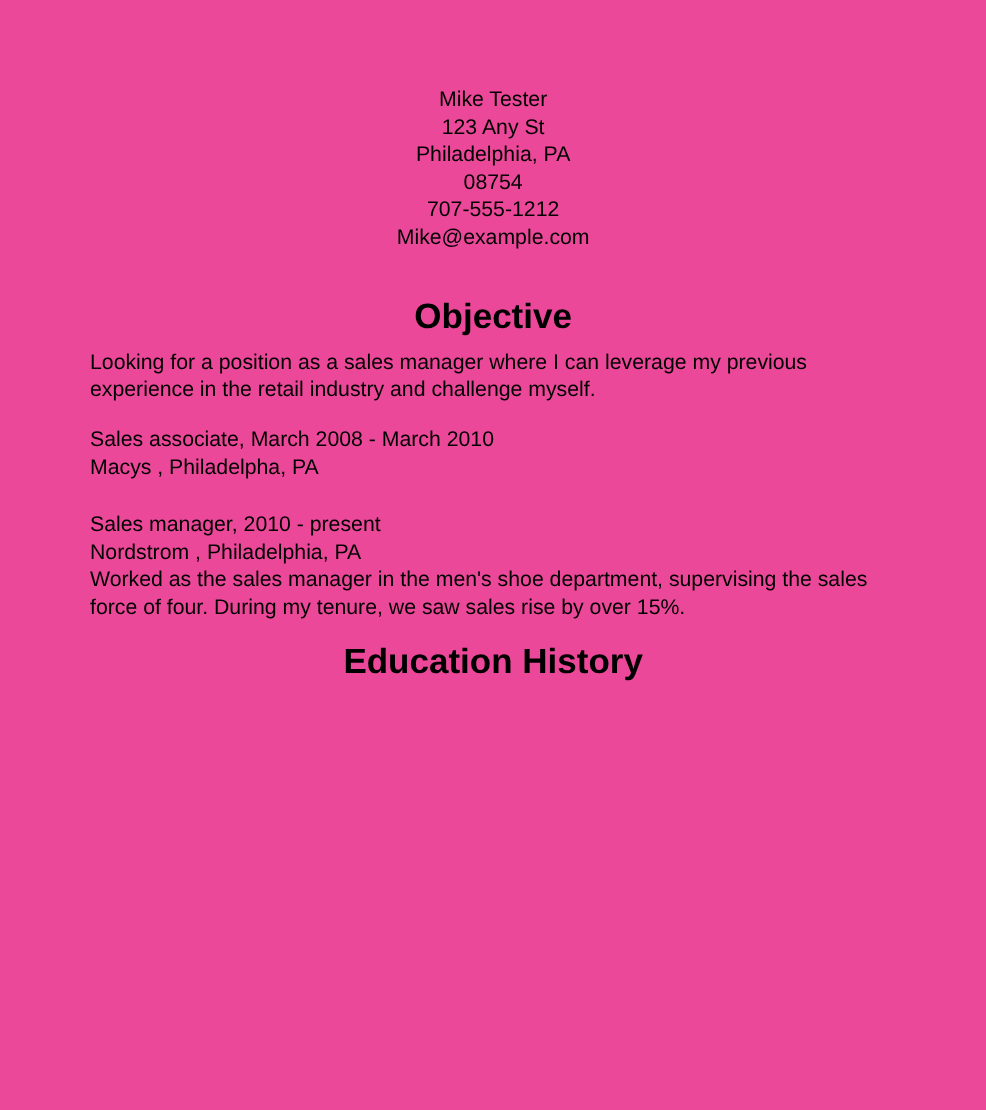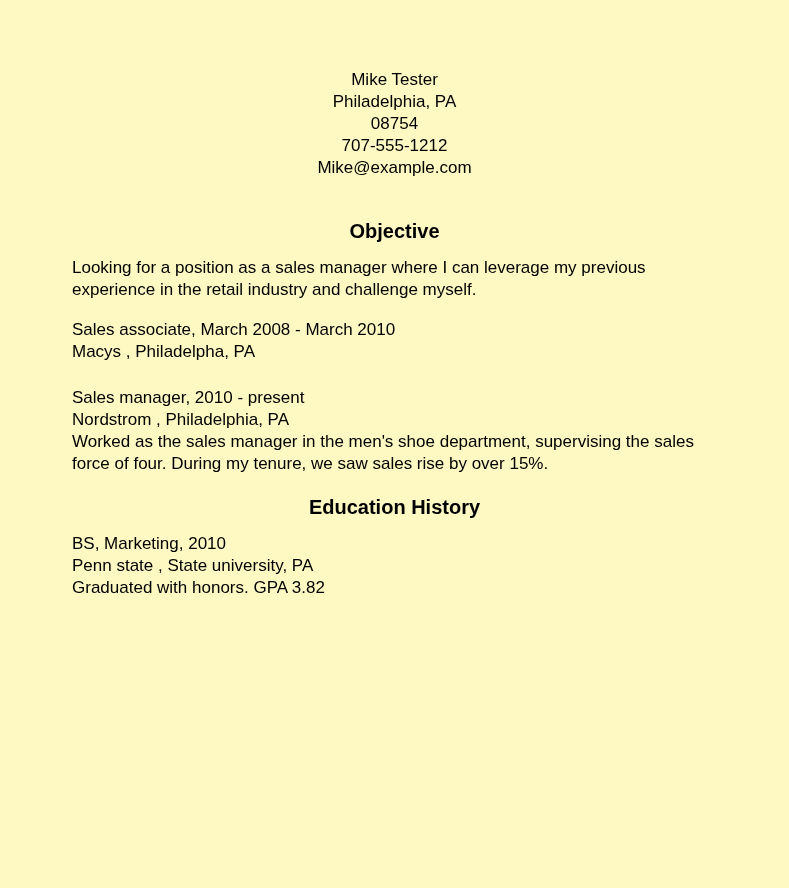--- a/index.html
+++ b/index.html
@@ -1,56 +1,57 @@
 <!DOCTYPE html>
 <html><head>
 <meta charset="utf-8">
 <style>
   * { margin: 0; padding: 0; box-sizing: border-box; }
   html, body { background: #ffffff; }
   .page {
     position: relative;
     width: 789px;
     height: 888px;
-    background: #fef9c3;
+    background: #ec4899;
     color: #000000;
     font-family: "Liberation Sans", "DejaVu Sans", sans-serif;
     font-size: 17px;
     line-height: 22px;
     overflow: hidden;
   }
   .content {
     padding: 69px 72px 0 72px;
   }
   .contact-header {
     text-align: center;
     margin-bottom: 38px;
   }
   .contact-header div { line-height: 22px; }
   h2.section-heading {
-    font-size: 20px;
+    font-size: 28px;
     line-height: 28px;
     font-weight: bold;
     text-align: center;
     margin: 0 0 12px 0;
   }
   p.body-text {
     margin: 10px 0 18px 0;
   }
   p.job-block { margin: 0 0 24px 0; }
   p.job-block.last { margin-bottom: 18px; }
 </style>
 </head>
 <body>
 
 <div class="page">
   <div class="content">
 
     <div class="contact-header">
       <div>Mike Tester</div>
+      <div>123 Any St</div>
       <div>Philadelphia, PA</div>
       <div>08754</div>
       <div>707-555-1212</div>
       <div>Mike@example.com</div>
     </div>
 
     <section>
       <h2 class="section-heading">Objective</h2>
       <p class="body-text">Looking for a position as a sales manager where I can leverage my previous experience in the retail industry and challenge myself.</p>
     </section>
@@ -62,24 +63,19 @@
       </p>
       <p class="job-block last">
         <span>Sales manager, 2010 - present</span><br>
         <span>Nordstrom , Philadelphia, PA</span><br>
         <span>Worked as the sales manager in the men's shoe department, supervising the sales force of four. During my tenure, we saw sales rise by over 15%.</span>
       </p>
     </section>
 
     <section>
       <h2 class="section-heading">Education History</h2>
-      <p class="body-text">
-        <span>BS, Marketing, 2010</span><br>
-        <span>Penn state , State university, PA</span><br>
-        <span>Graduated with honors. GPA 3.82</span>
-      </p>
     </section>
 
     <section>
     </section>
 
   </div>
 </div>
 
 </body></html>

